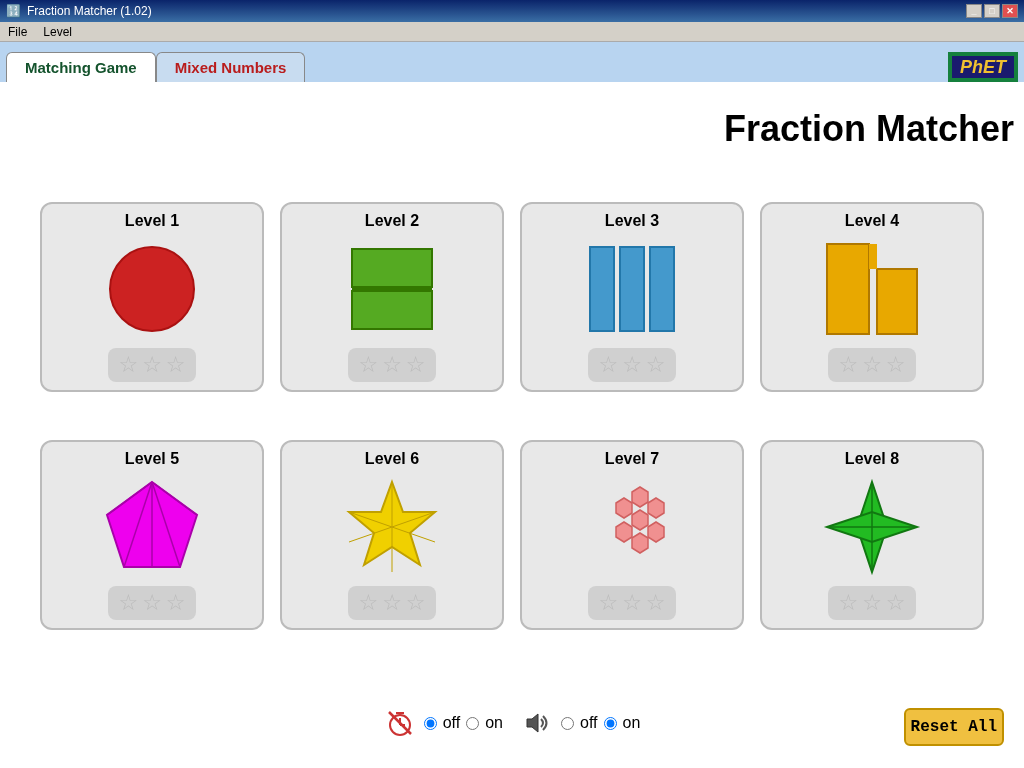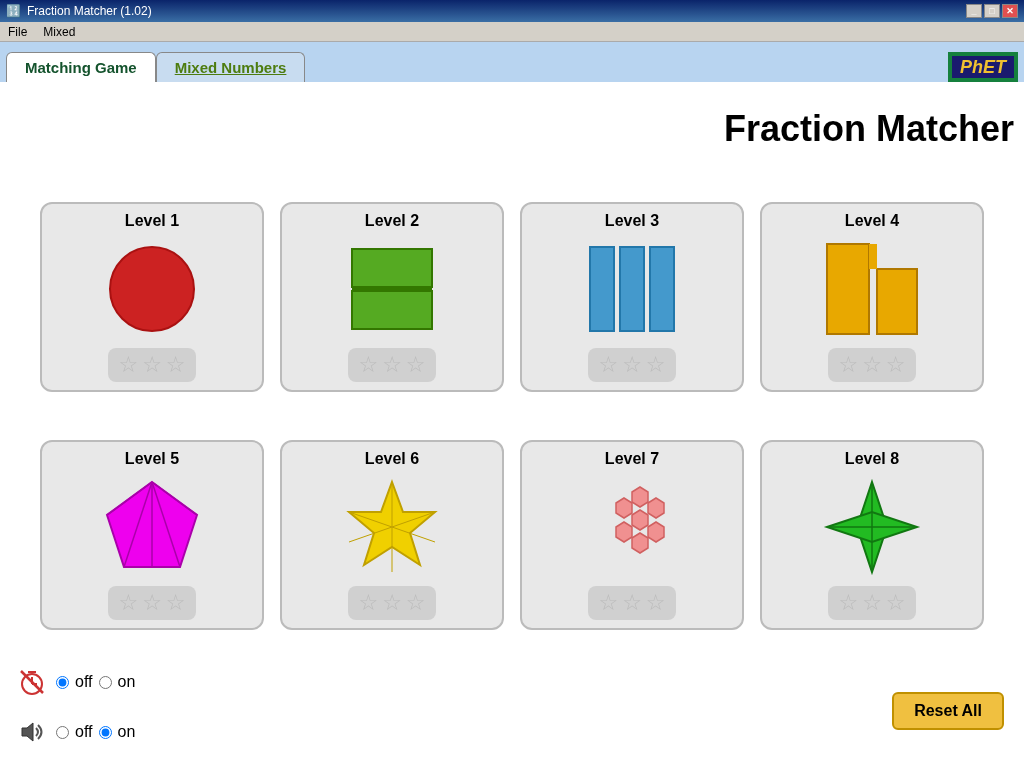--- a/index.html
+++ b/index.html
@@ -77,22 +77,21 @@
       border-radius: 6px 6px 0 0;
       border: 1px solid #888;
       border-bottom: none;
     }
     .tab.active {
       background: white;
       color: #14532d;
     }
     .tab.inactive {
       background: #c8dcf0;
-      color: #4d7c0f;
-      text-decoration: underline;
+      color: #b91c1c;
     }
     #phet-logo {
       margin-left: auto;
       background: #1a1a6e;
       color: #f0c030;
       font-size: 18px;
       font-weight: bold;
       font-style: italic;
       padding: 2px 8px;
       border: 4px solid #15803d;
@@ -163,27 +162,27 @@
     }
 
     .star {
       font-size: 22px;
       color: #bbb;
     }
 
     
     #bottom-controls {
       position: absolute;
-      bottom: 16px;
+      bottom: 0;
       left: 0;
       right: 0;
       height: 90px;
       background: white;
       display: flex;
-      flex-direction: column;
+      flex-direction: row;
       justify-content: center;
       padding: 8px 16px;
       gap: 18px;
     }
 
     .control-row {
       display: flex;
       align-items: center;
       gap: 8px;
       font-size: 16px;
@@ -203,44 +202,45 @@
       gap: 6px;
     }
 
     #reset-btn {
       position: absolute;
       bottom: 22px;
       right: 20px;
       background: #f0c040;
       border: 2px solid #c09000;
       border-radius: 6px;
-      padding: 8px 20px;
+      padding: 8px 5px;
       font-size: 16px;
       font-weight: bold;
       cursor: pointer;
+      font-family: Liberation Mono, monospace;
     }
   </style>
 </head>
 <body>
 
 <div id="title-bar">
   <div id="title-bar-left">
     <span>🔢</span>
     <span>Fraction Matcher (1.02)</span>
   </div>
   <div id="title-bar-controls">
     <div class="win-btn">_</div>
     <div class="win-btn">□</div>
     <div class="win-btn" style="background:#e05050;color:white;">✕</div>
   </div>
 </div>
 
 <div id="menu-bar">
   <span class="menu-item">File</span>
-  <span class="menu-item">Mixed</span>
+  <span class="menu-item">Level</span>
 </div>
 
 <div id="tabs">
   <div class="tab active">Matching Game</div>
   <div class="tab inactive">Mixed Numbers</div>
   <div id="phet-logo">PhET</div>
 </div>
 
 <div id="main">
   <div id="game-title">Fraction Matcher</div>

